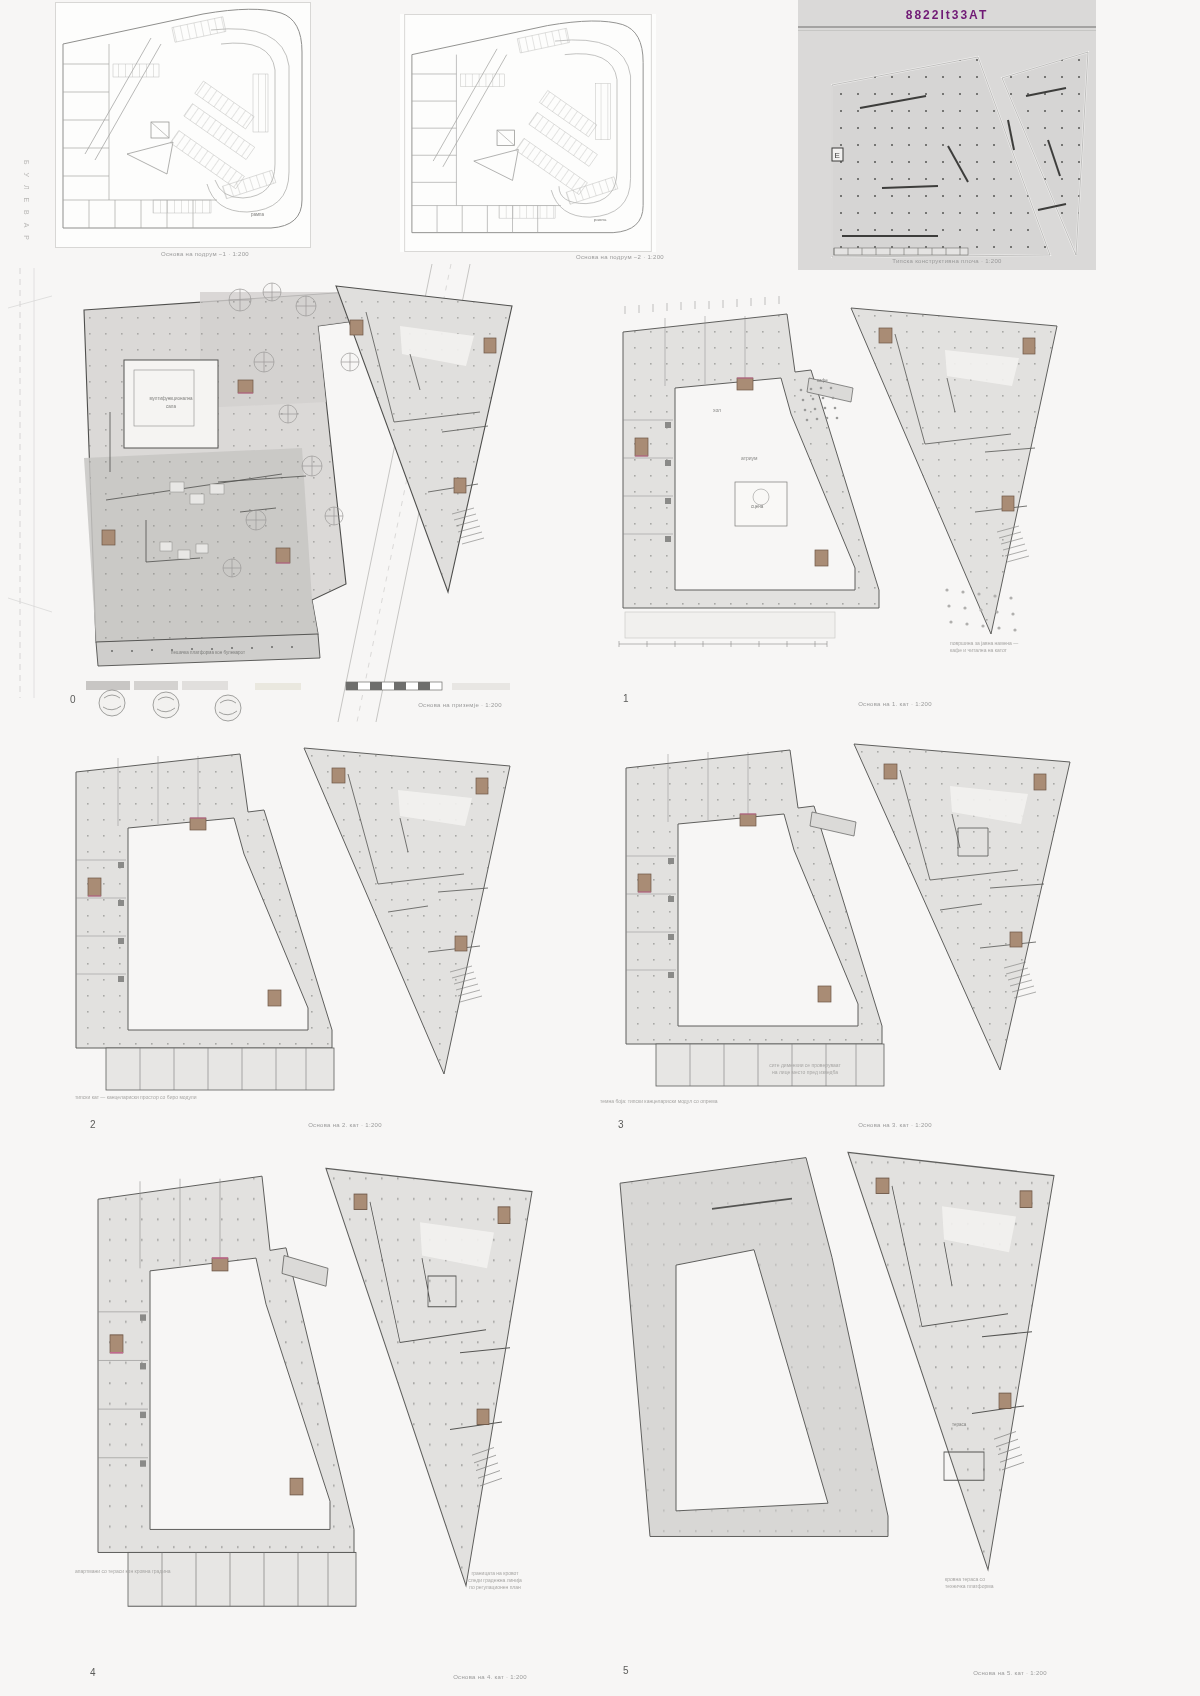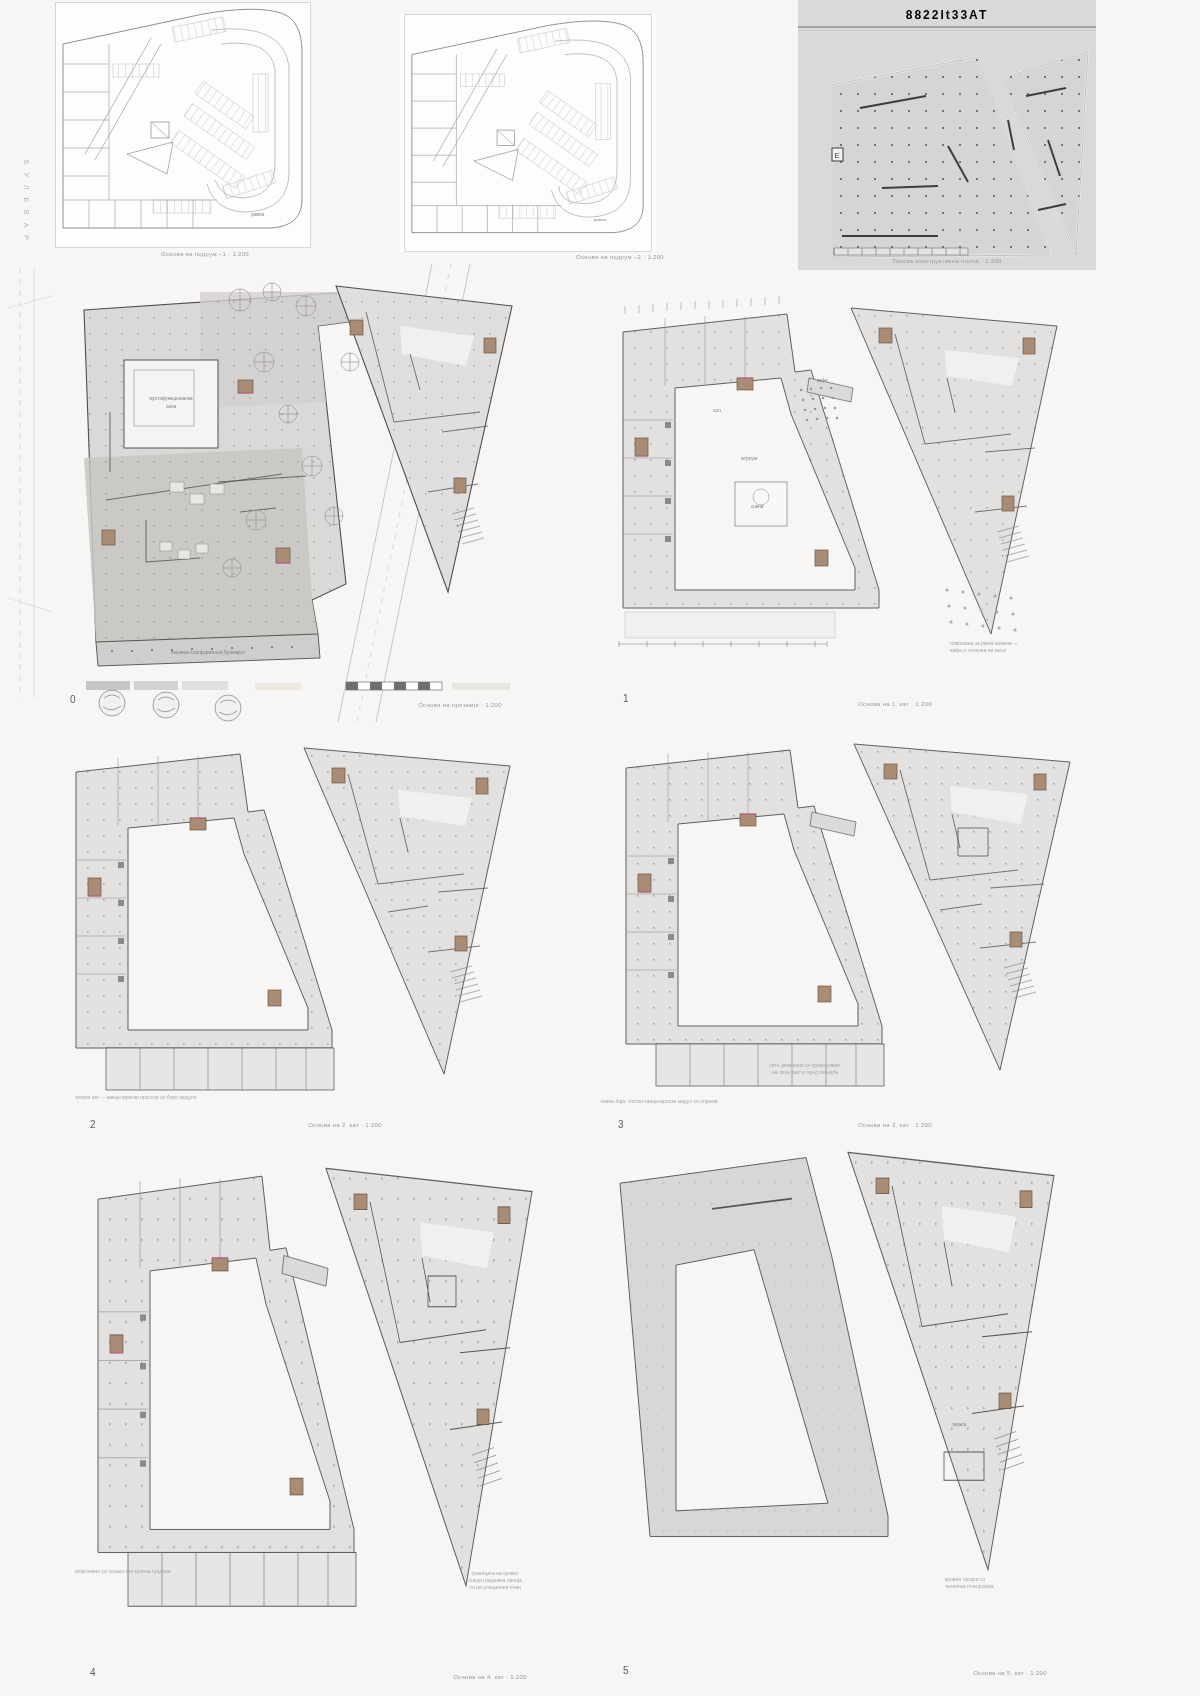--- a/index.html
+++ b/index.html
@@ -4,21 +4,21 @@
 <style>
   html,body{margin:0;padding:0;background:#e9e8e6;}
   .sheet{position:relative;width:1200px;height:1696px;background:#f7f6f5;overflow:hidden;
          font-family:"Liberation Sans",sans-serif;}
   .abs{position:absolute;}
   .whitepanel{background:#fdfdfc;}
   .cap{font-size:6px;color:#9a9a9a;letter-spacing:.3px;text-align:center;line-height:1.25;}
   .capL{text-align:left;}
   .note{font-size:5px;color:#a7a6a4;line-height:1.35;}
   .digit{font-size:10px;color:#5b5b59;}
-  .code{font-size:12px;color:#000000;letter-spacing:2px;text-align:center;font-weight:bold;}
+  .code{font-size:12px;color:#701a75;letter-spacing:2px;text-align:center;font-weight:bold;}
   svg{display:block;}
   svg text{font-family:"Liberation Sans",sans-serif;}
   .tlab{font-size:5px;fill:#8a8a88;}
   .tlab2{font-size:4.5px;fill:#7d7d7b;}
 </style>
 </head>
 <body>
 
 <div class="sheet">
 

